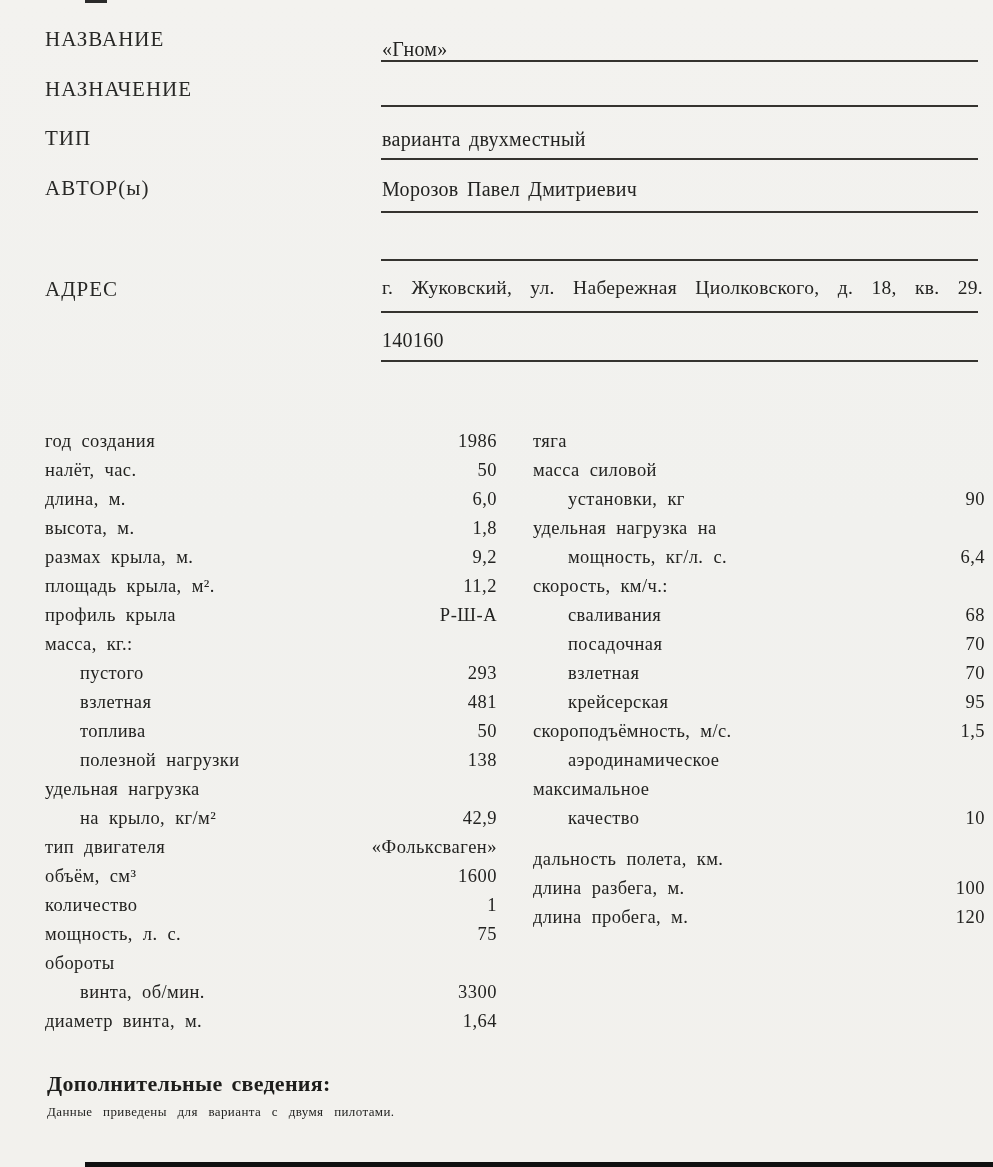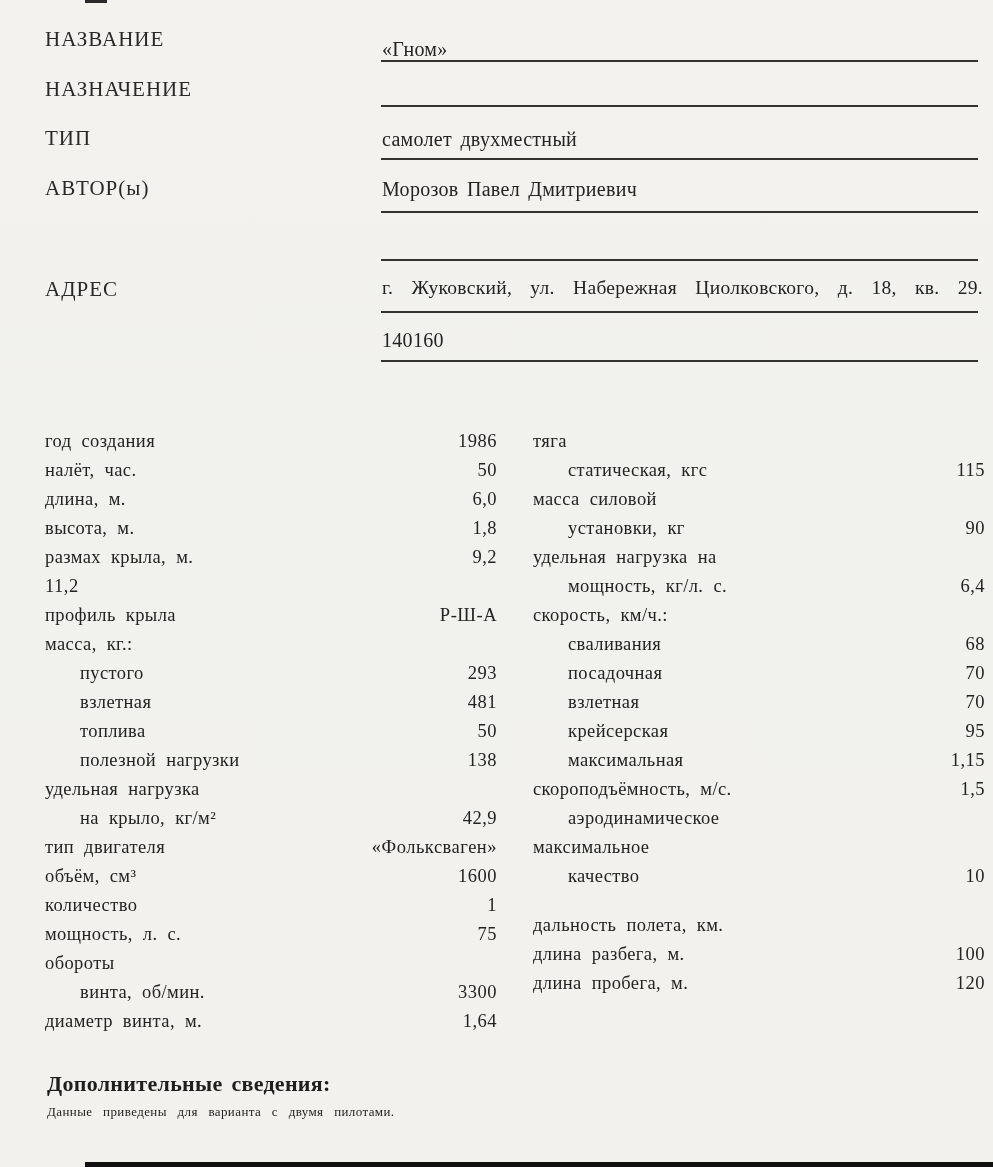--- a/index.html
+++ b/index.html
@@ -66,21 +66,21 @@
     </div>
 
     <div>
       <span class="flabel" style="top:77px">НАЗНАЧЕНИЕ</span>
       <span class="fvalue" style="top:79px"></span>
       <div class="fline" style="top:105px"></div>
     </div>
 
     <div>
       <span class="flabel" style="top:126px">ТИП</span>
-      <span class="fvalue" style="top:128px">самолет двухместный</span>
+      <span class="fvalue" style="top:128px">варианта двухместный</span>
       <div class="fline" style="top:158px"></div>
     </div>
 
     <div>
       <span class="flabel" style="top:176px">АВТОР(ы)</span>
       <span class="fvalue" style="top:178px">Морозов Павел Дмитриевич</span>
       <div class="fline" style="top:211px"></div>
     </div>
 
     <div>
@@ -116,20 +116,21 @@
         </div>
         <div class="srow">
           <span class="slabel">высота, м.</span>
           <span class="svalue">1,8</span>
         </div>
         <div class="srow">
           <span class="slabel">размах крыла, м.</span>
           <span class="svalue">9,2</span>
         </div>
         <div class="srow">
+          <span class="slabel">площадь крыла, м².</span>
           <span class="svalue">11,2</span>
         </div>
         <div class="srow">
           <span class="slabel">профиль крыла</span>
           <span class="svalue">Р-Ш-А</span>
         </div>
         <div class="srow">
           <span class="slabel">масса, кг.:</span>
           <span class="svalue"></span>
         </div>
@@ -184,24 +185,20 @@
         <div class="srow">
           <span class="slabel">диаметр винта, м.</span>
           <span class="svalue">1,64</span>
         </div>
       </div>
     <div class="col col-right" id="col-right">
         <div class="srow">
           <span class="slabel">тяга</span>
           <span class="svalue"></span>
         </div>
-        <div class="srow indent">
-          <span class="slabel">статическая, кгс</span>
-          <span class="svalue">115</span>
-        </div>
         <div class="srow">
           <span class="slabel">масса силовой</span>
           <span class="svalue"></span>
         </div>
         <div class="srow indent">
           <span class="slabel">установки, кг</span>
           <span class="svalue">90</span>
         </div>
         <div class="srow">
           <span class="slabel">удельная нагрузка на</span>
@@ -224,41 +221,37 @@
           <span class="svalue">70</span>
         </div>
         <div class="srow indent">
           <span class="slabel">взлетная</span>
           <span class="svalue">70</span>
         </div>
         <div class="srow indent">
           <span class="slabel">крейсерская</span>
           <span class="svalue">95</span>
         </div>
-        <div class="srow indent">
-          <span class="slabel">максимальная</span>
-          <span class="svalue">1,15</span>
-        </div>
         <div class="srow">
           <span class="slabel">скороподъёмность, м/с.</span>
           <span class="svalue">1,5</span>
         </div>
         <div class="srow indent">
           <span class="slabel">аэродинамическое</span>
           <span class="svalue"></span>
         </div>
         <div class="srow">
           <span class="slabel">максимальное</span>
           <span class="svalue"></span>
         </div>
         <div class="srow indent">
           <span class="slabel">качество</span>
           <span class="svalue">10</span>
         </div>
-        <div class="srow" style="margin-top: 20px;">
+        <div class="srow" style="margin-top: 12px;">
           <span class="slabel">дальность полета, км.</span>
           <span class="svalue"></span>
         </div>
         <div class="srow">
           <span class="slabel">длина разбега, м.</span>
           <span class="svalue">100</span>
         </div>
         <div class="srow">
           <span class="slabel">длина пробега, м.</span>
           <span class="svalue">120</span>

